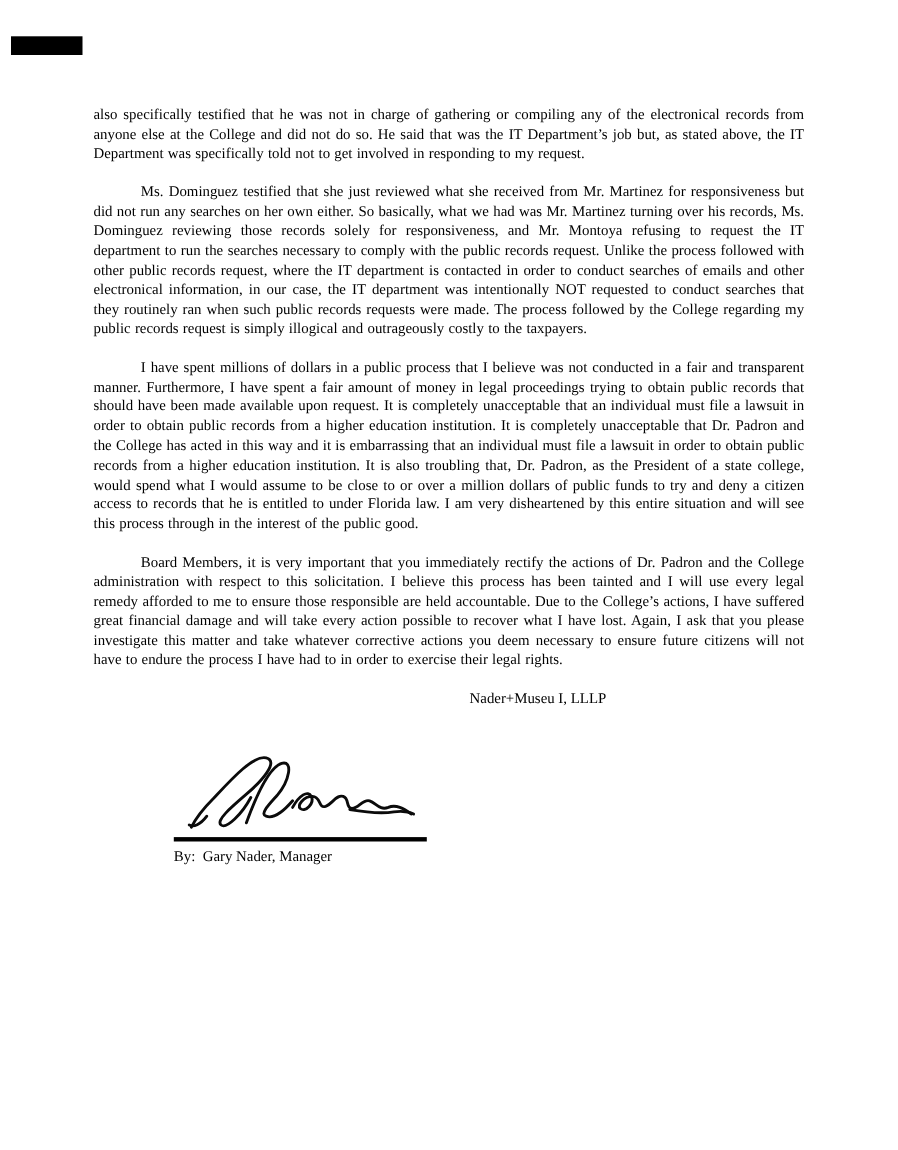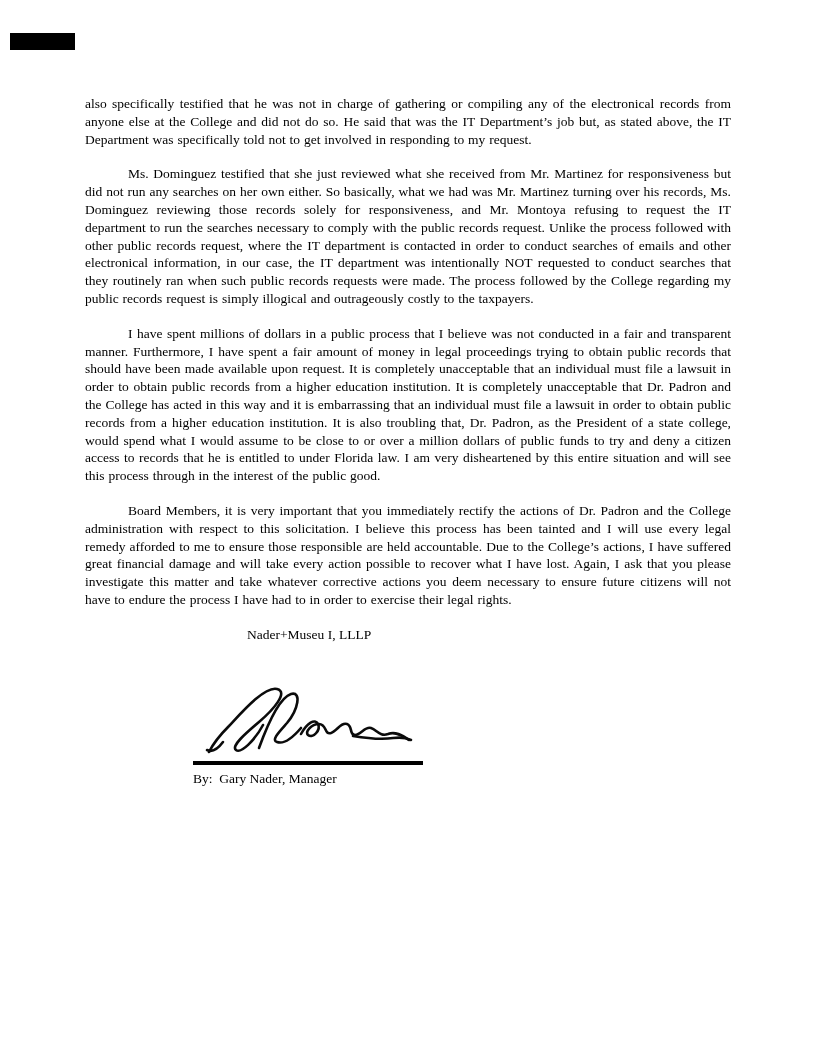--- a/index.html
+++ b/index.html
@@ -31,23 +31,24 @@
     font-size: 13.5px;
     line-height: 17.8px;
     text-align: justify;
     word-spacing: 0.5px;
   }
   .indent { text-indent: 43px; }
   .company {
     margin: 0 0 0 162px;
     font-size: 13.5px;
     line-height: 17.8px;
+    text-align: center;
   }
   .sig-block {
-    margin-left: 108px;
+    margin-left: 73px;
     margin-top: 34px;
     width: 230px;
   }
   .sig {
     display: block;
     margin-left: 10px;
     width: 214px;
     height: 82px;
   }
   .sig path {

